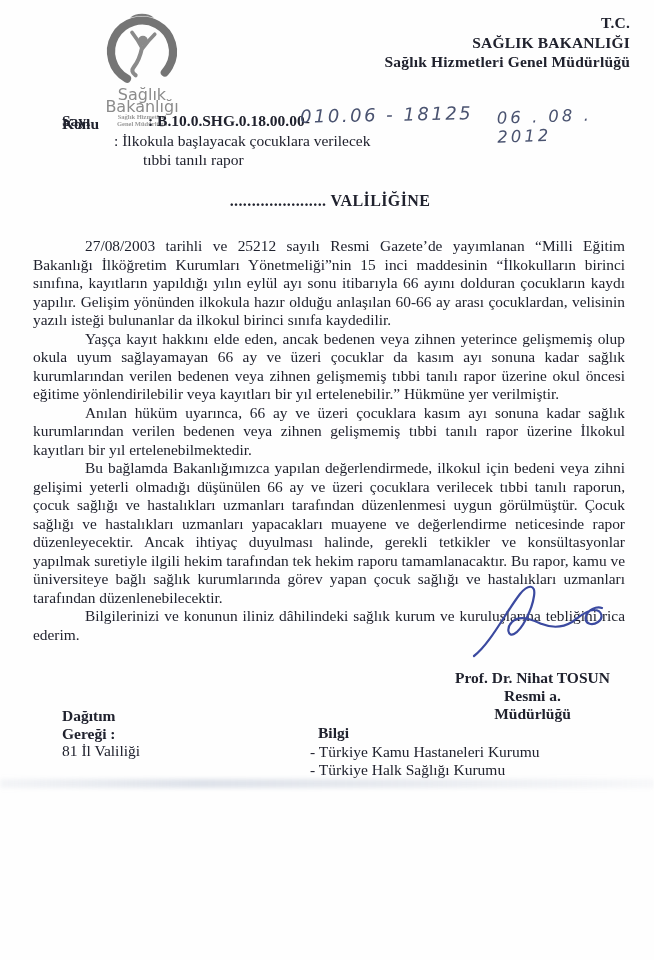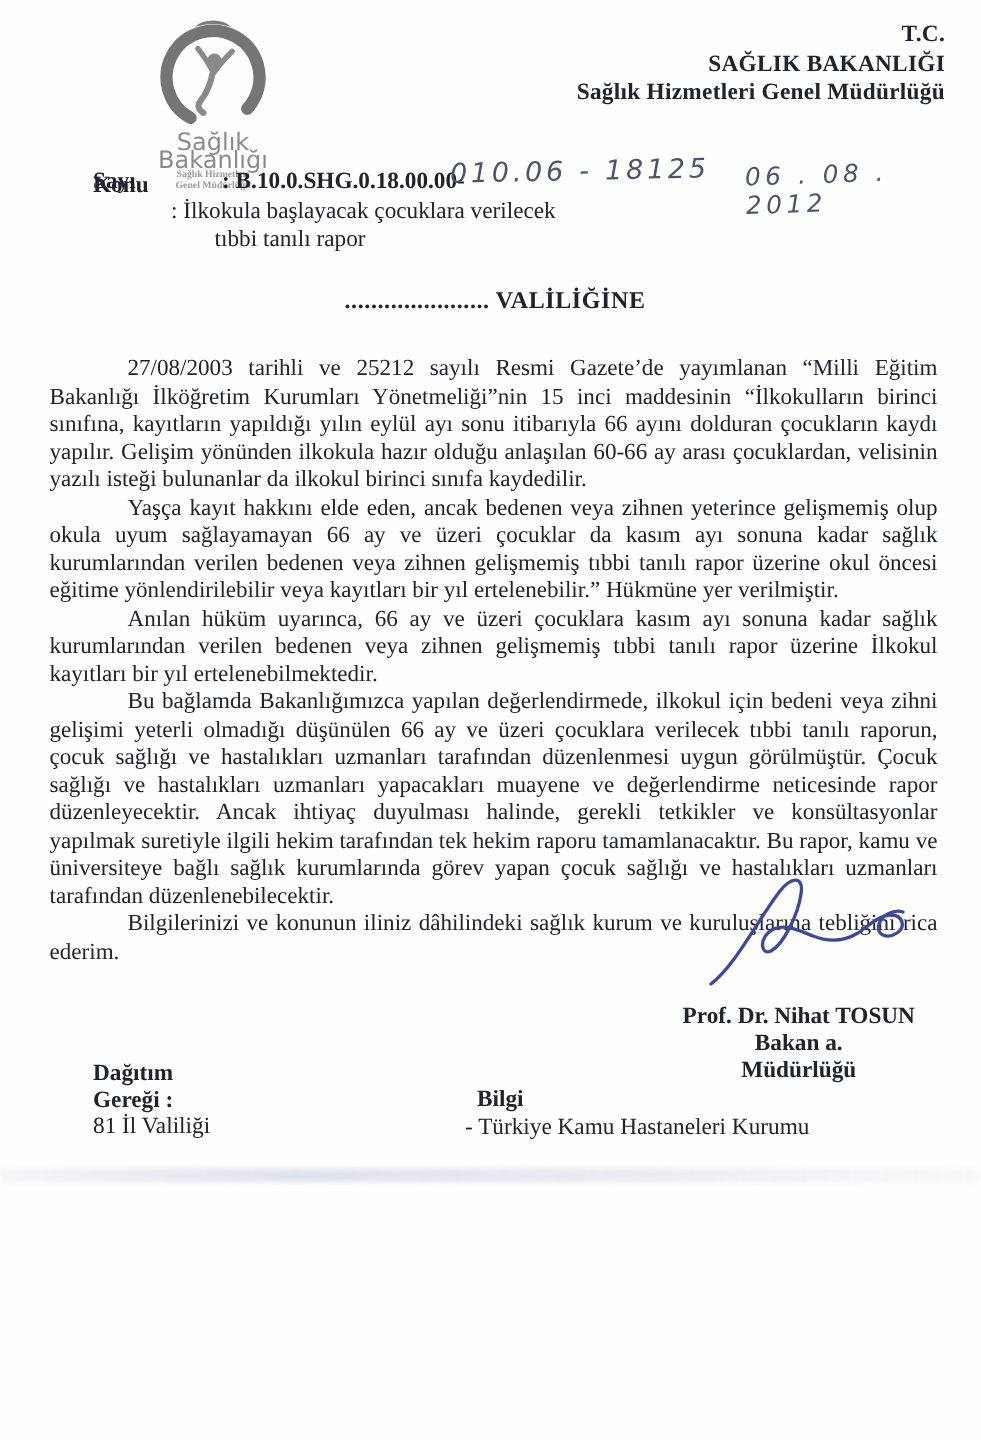--- a/index.html
+++ b/index.html
@@ -95,30 +95,31 @@
     <p>Bu bağlamda Bakanlığımızca yapılan değerlendirmede, ilkokul için bedeni veya zihni gelişimi yeterli olmadığı düşünülen 66 ay ve üzeri çocuklara verilecek tıbbi tanılı raporun, çocuk sağlığı ve hastalıkları uzmanları tarafından düzenlenmesi uygun görülmüştür. Çocuk sağlığı ve hastalıkları uzmanları yapacakları muayene ve değerlendirme neticesinde rapor düzenleyecektir. Ancak ihtiyaç duyulması halinde, gerekli tetkikler ve konsültasyonlar yapılmak suretiyle ilgili hekim tarafından tek hekim raporu tamamlanacaktır. Bu rapor, kamu ve üniversiteye bağlı sağlık kurumlarında görev yapan çocuk sağlığı ve hastalıkları uzmanları tarafından düzenlenebilecektir.</p>
     <p>Bilgilerinizi ve konunun iliniz dâhilindeki sağlık kurum ve kuruluşlarına tebliğini rica ederim.</p>
   </div>
 
   <svg class="signature-svg" width="155" height="80" viewBox="0 0 155 80">
     <path d="M6,76 C22,64 38,32 52,14 C60,4 68,4 66,16 C64,30 54,50 46,54 C40,57 38,48 44,42 C52,34 64,40 74,44 C84,48 94,48 104,42 C110,38 118,30 126,30 C134,30 136,38 130,42 C124,46 116,44 118,36 C120,30 128,26 134,28" fill="none" stroke="#3b4aa0" stroke-width="2.2" stroke-linecap="round"></path>
   </svg>
 
   <div class="sigblock">
     <div>Prof. Dr. Nihat TOSUN</div>
-    <div>Bakan a.</div>
+    <div>Resmi a.</div>
     <div>Müdürlüğü</div>
   </div>
 
   <div class="distribution">
     <div class="hd">Dağıtım</div>
     <div class="hd">Gereği :</div>
     <div>81 İl Valiliği</div>
   </div>
 
   <div class="info">
     <div class="hd">Bilgi</div>
     <div>- Türkiye Kamu Hastaneleri Kurumu</div>
+    <div>- Türkiye Halk Sağlığı Kurumu</div>
   </div>
 
   <div class="scan-streak"></div>
 
 </div>
 
 </body></html>

